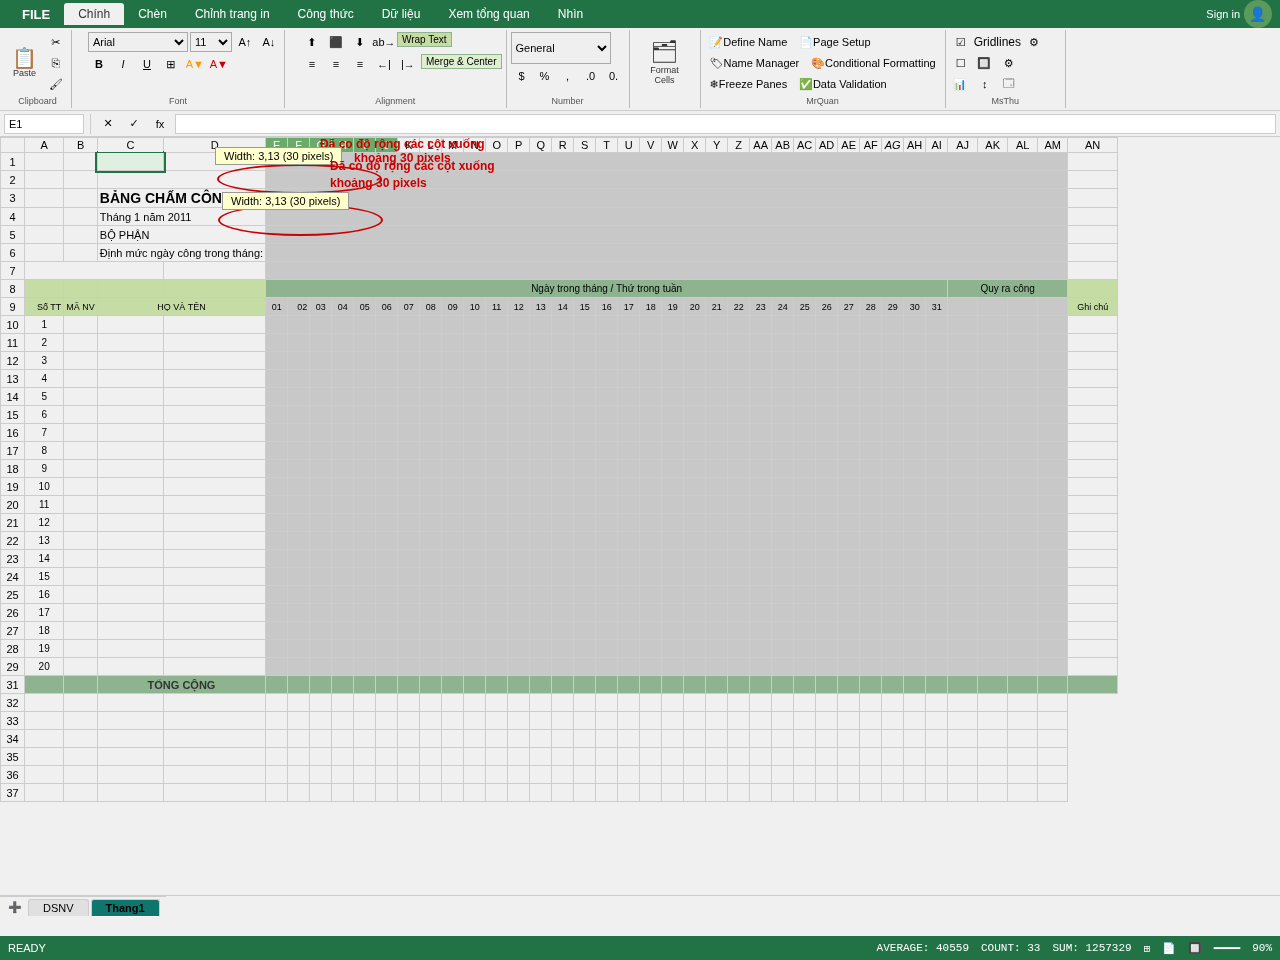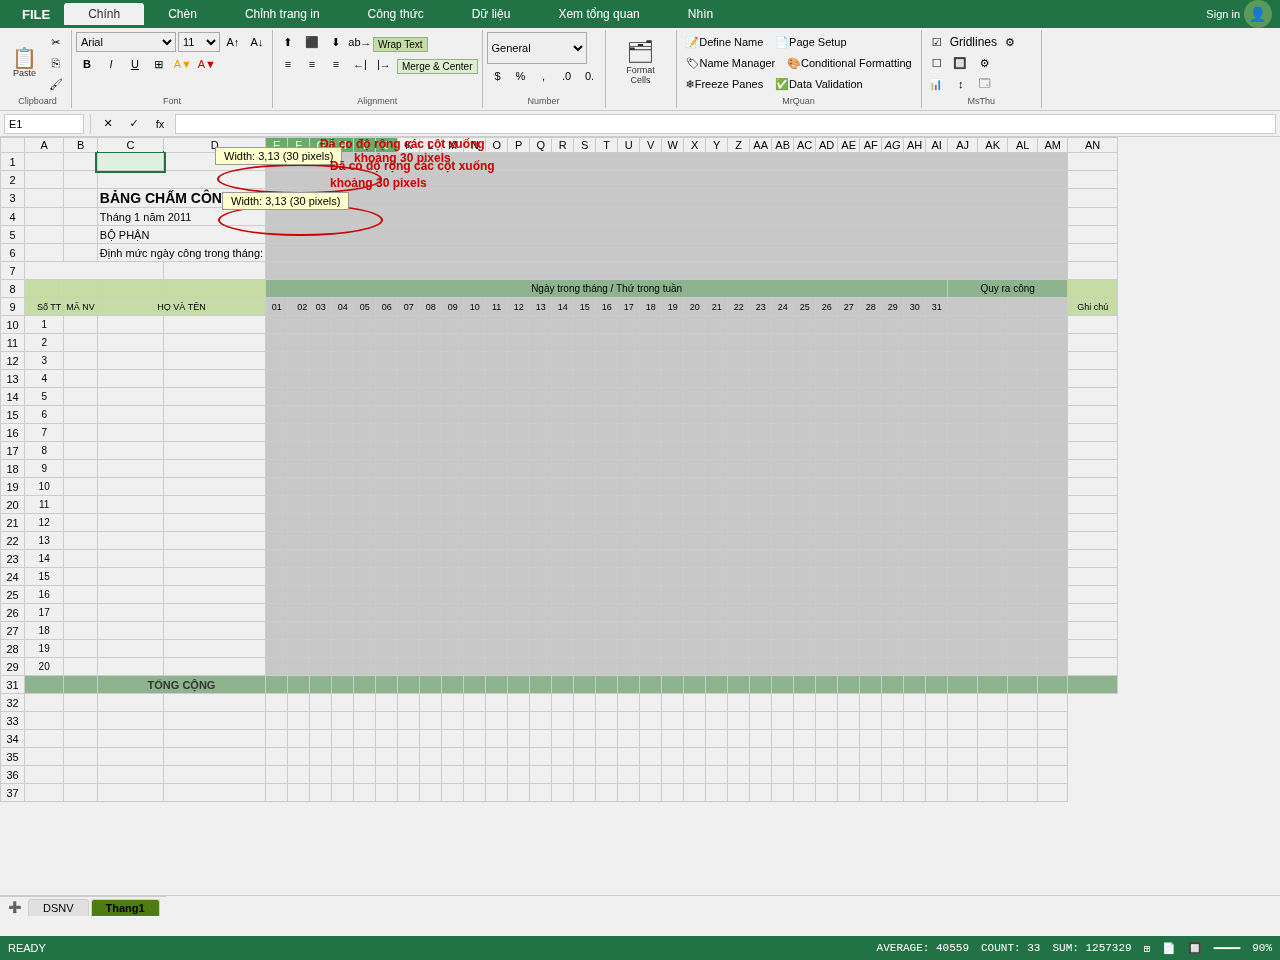--- a/index.html
+++ b/index.html
@@ -3,31 +3,31 @@
   <meta charset="utf-8">
   <style>
     * { box-sizing: border-box; margin: 0; padding: 0; }
     body { font-family: Arial, sans-serif; font-size: 11px; background: #f0f0f0; overflow: hidden; }
 
     
     .ribbon { background: #217346; color: white; }
     .ribbon-top { background: #217346; display: flex; align-items: center; padding: 2px 8px; height: 28px; }
     .file-btn { background: #217346; color: white; border: none; padding: 4px 14px; font-size: 13px; font-weight: bold; cursor: pointer; height: 100%; }
     .ribbon-tabs { display: flex; background: #217346; }
-    .ribbon-tab { padding: 4px 24px; color: white; font-size: 12px; cursor: pointer; }
+    .ribbon-tab { padding: 4px 14px; color: white; font-size: 12px; cursor: pointer; }
     .ribbon-tab.active { background: #f0f0f0; color: #333; border-radius: 3px 3px 0 0; }
 
     .ribbon-body { background: #f0f0f0; border-bottom: 1px solid #ccc; padding: 2px 4px; display: flex; align-items: stretch; min-height: 72px; }
     .ribbon-btn { background: none; border: none; cursor: pointer; padding: 2px 4px; font-size: 11px; display: flex; flex-direction: column; align-items: center; color: #333; }
     .ribbon-btn-icon { font-size: 20px; line-height: 1; }
     .ribbon-btn-label { font-size: 9px; }
 
     
     .font-group { display: flex; flex-direction: column; gap: 2px; }
-    .font-row { display: flex; align-items: flex-end; gap: 2px; }
+    .font-row { display: flex; align-items: flex-start; gap: 2px; margin-left: 12px; }
     .font-select { height: 20px; font-size: 11px; border: 1px solid #aaa; width: 100px; }
     .font-size-select { height: 20px; font-size: 11px; border: 1px solid #aaa; width: 42px; }
     .icon-btn { width: 22px; height: 20px; border: 1px solid transparent; background: none; cursor: pointer; font-size: 11px; display: inline-flex; align-items: center; justify-content: center; }
     .bold { font-weight: bold; }
     .italic { font-style: italic; }
     .underline { text-decoration: underline; }
 
     
     .align-group { display: flex; flex-direction: column; gap: 2px; }
 
@@ -60,21 +60,21 @@
 
     .data-cell { min-width: 20px; height: 18px; padding: 1px 2px; white-space: nowrap; vertical-align: middle; }
     .data-cell.selected { background: #e0f0e0; outline: 2px solid #217346; }
     .total-row { background: #8db48e; color: #333; text-align: center; font-weight: bold; }
     .gray-cell { background: #c8c8c8; }
     .green-header { background: #8db48e; }
 
     
     .sheet-tabs-bar { background: #f0f0f0; border-top: 1px solid #ccc; display: flex; align-items: center; height: 22px; padding: 0 4px; gap: 2px; }
     .sheet-tab { padding: 2px 14px; border: 1px solid #ccc; border-bottom: none; background: #e0e0e0; font-size: 11px; cursor: pointer; border-radius: 3px 3px 0 0; }
-    .sheet-tab.active { background: #4d7c0f; font-weight: bold; border-bottom: 1px solid white; }
+    .sheet-tab.active { background: #0f766e; font-weight: bold; border-bottom: 1px solid white; }
 
     
     .bottom-bar { display: flex; justify-content: space-between; align-items: center; border-top: 1px solid #ccc; background: #f0f0f0; }
 
     .group-container { display: flex; border-right: 1px solid #bbb; padding: 2px 4px 14px 4px; position: relative; }
     .group-container .group-name { position: absolute; bottom: 2px; left: 0; right: 0; text-align: center; font-size: 9px; color: #555; margin-top: 23px; }
   </style>
 </head>
 <body>
 

